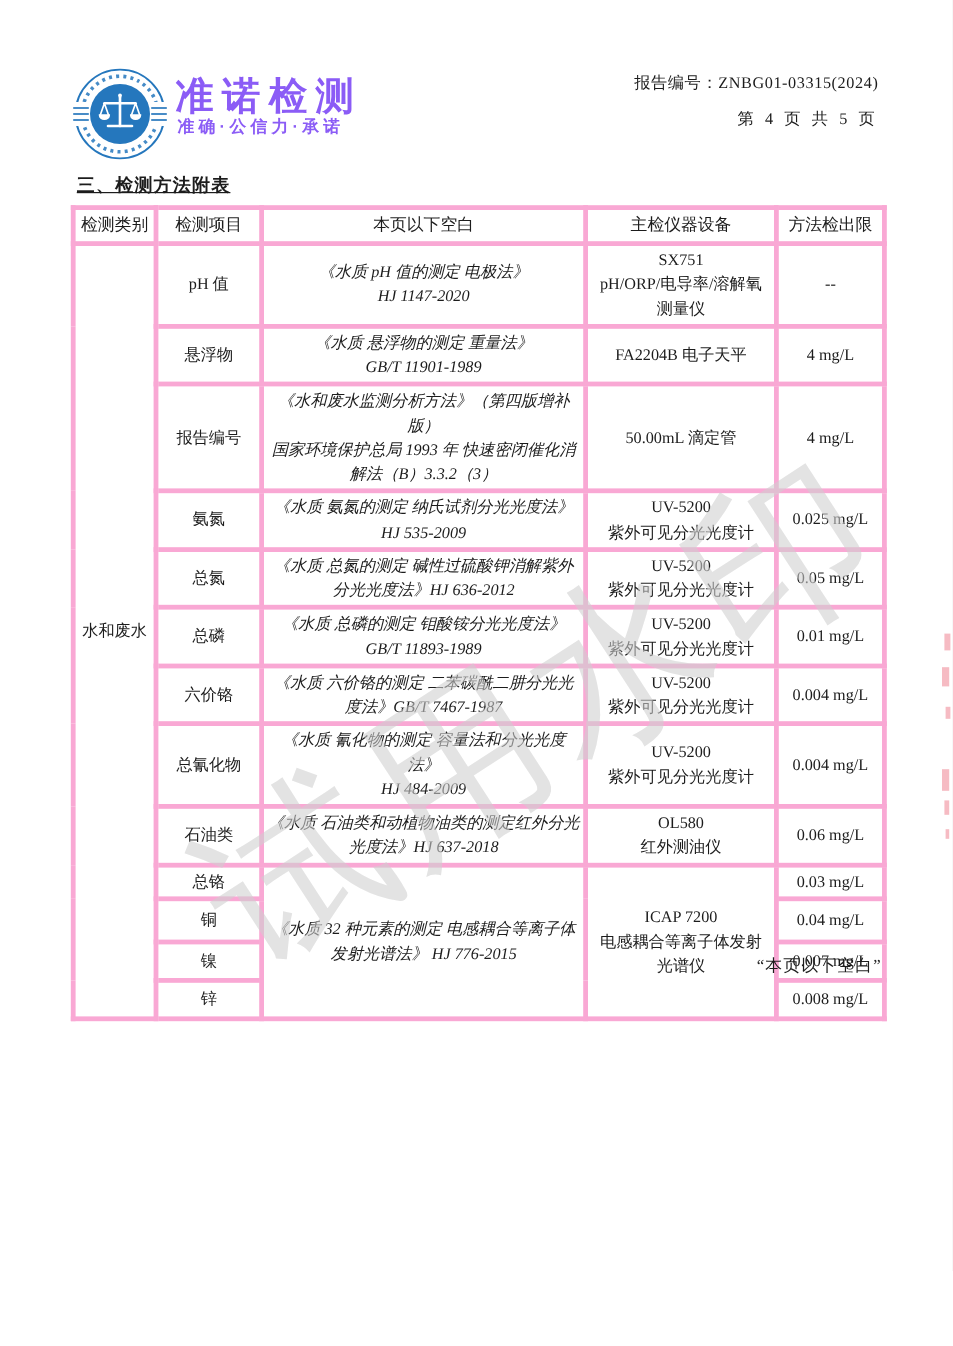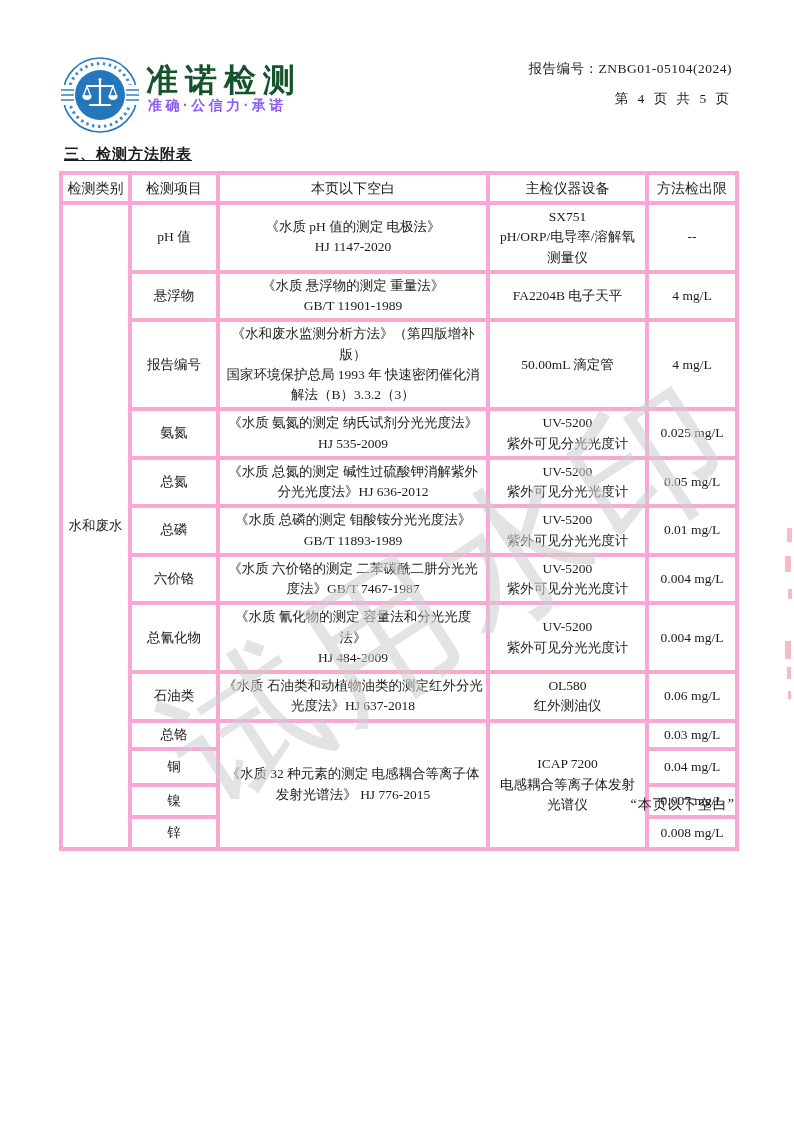--- a/index.html
+++ b/index.html
@@ -11,21 +11,21 @@
     font-family:"Liberation Serif","DejaVu Serif",serif;
     color:#1c1c1c;
     overflow:hidden;
   }
   
   .logo-wrap{position:absolute;left:60px;top:55px;width:320px;height:80px;}
   .logo-svg{position:absolute;left:0;top:0;}
   .brand{
     position:absolute;left:86px;top:4px;
     font-size:32px;font-weight:bold;letter-spacing:7px;
-    color:#14532d;font-family:"Liberation Sans","DejaVu Sans",sans-serif;
+    color:#8b5cf6;font-family:"Liberation Sans","DejaVu Sans",sans-serif;
   }
   .tagline{
     position:absolute;left:88px;top:42px;
     font-size:14px;font-weight:bold;letter-spacing:3.5px;
     color:#8b5cf6;font-family:"Liberation Sans","DejaVu Sans",sans-serif;
   }
   .report-no{
     position:absolute;right:62px;top:60px;
     font-size:13.5px;letter-spacing:0.5px;
   }
@@ -46,21 +46,21 @@
   }
   table.methods td,table.methods th{
     border:4px solid #f9a8d4;
     text-align:center;vertical-align:middle;
     padding:2px 3px;
     font-weight:normal;
     white-space:pre-line;
     overflow:hidden;
   }
   table.methods th{font-size:14px;}
-  .c-method{padding:2px 6px;}
+  .c-method{padding:2px 6px;font-style:italic;}
   
   .footer-note{
     position:absolute;left:59px;top:796px;width:676px;
     text-align:right;font-size:14px;letter-spacing:1px;
   }
   
   .watermark{
     position:absolute;left:185px;top:668px;
     font-size:150px;letter-spacing:10px;white-space:nowrap;
     color:#cfcfcf;opacity:0.58;
@@ -113,21 +113,21 @@
         <path d="M23 41 a4 3.4 0 0 0 8 0 z" fill="#ffffff"></path>
         <path d="M53 31 L49.5 41 M53 31 L56.5 41"></path>
         <path d="M49 41 a4 3.4 0 0 0 8 0 z" fill="#ffffff"></path>
         <circle cx="40" cy="24.5" r="1.6" fill="#ffffff" stroke="none"></circle>
       </g>
     </svg>
     <div class="brand">准诺检测</div>
     <div class="tagline">准确·公信力·承诺</div>
   </div>
 
-  <div class="report-no">报告编号：ZNBG01-05104(2024)</div>
+  <div class="report-no">报告编号：ZNBG01-03315(2024)</div>
   <div class="page-info">第 4 页 共 5 页</div>
 
   <div class="section-title">三、检测方法附表</div>
 
   <table class="methods">
     <colgroup>
       <col style="width:69px">
         <col style="width:88px">
         <col style="width:270px">
       <col style="width:159px">

